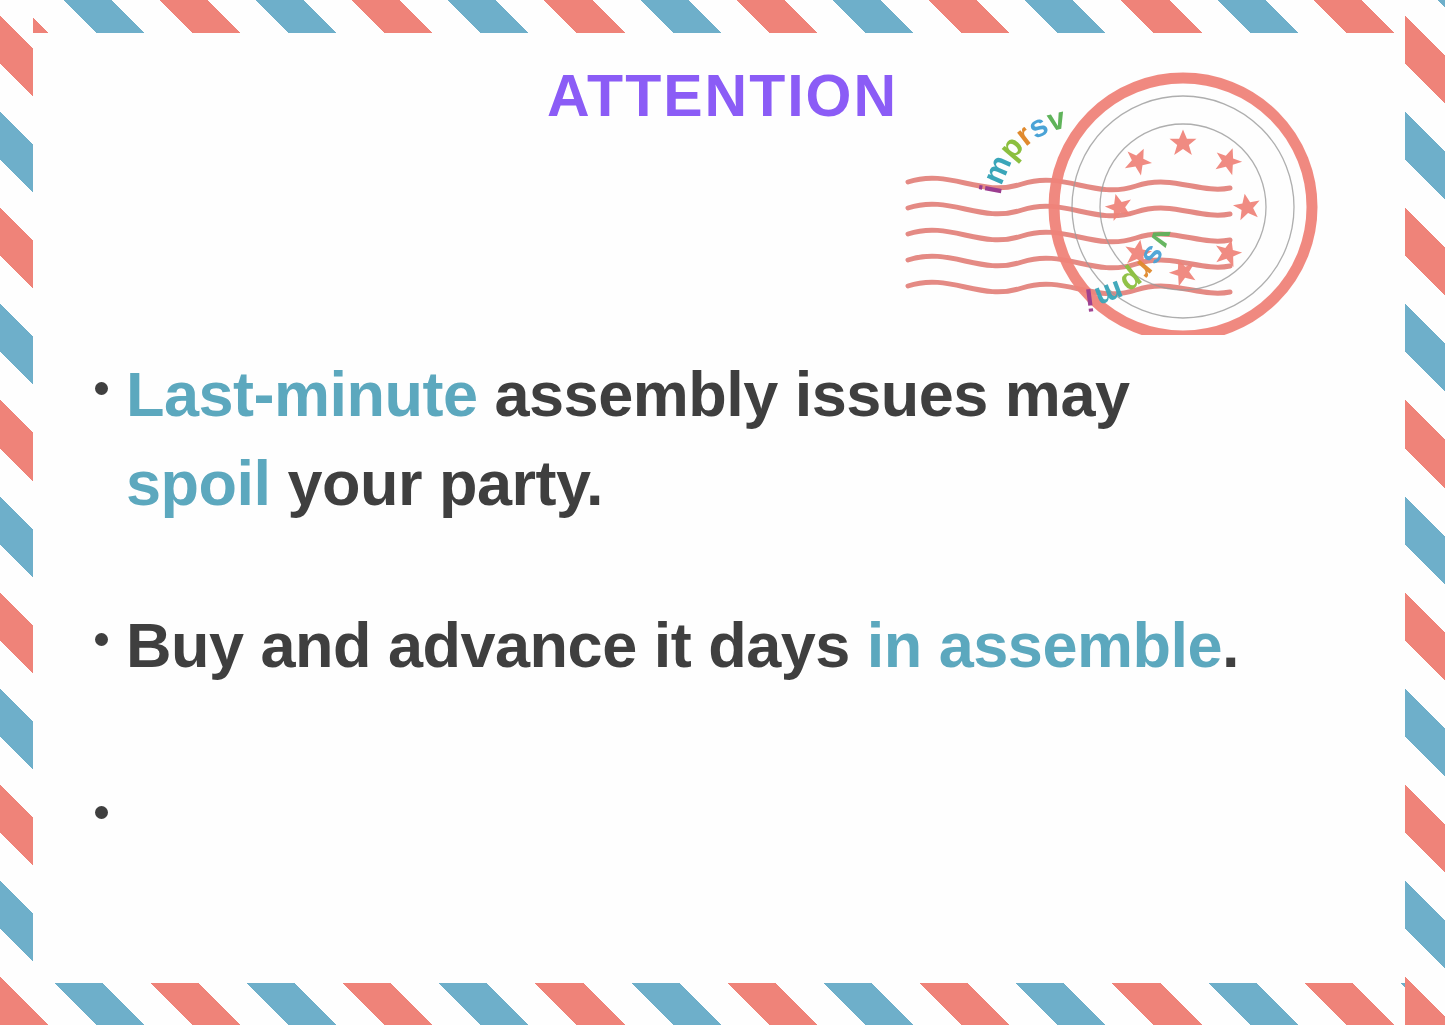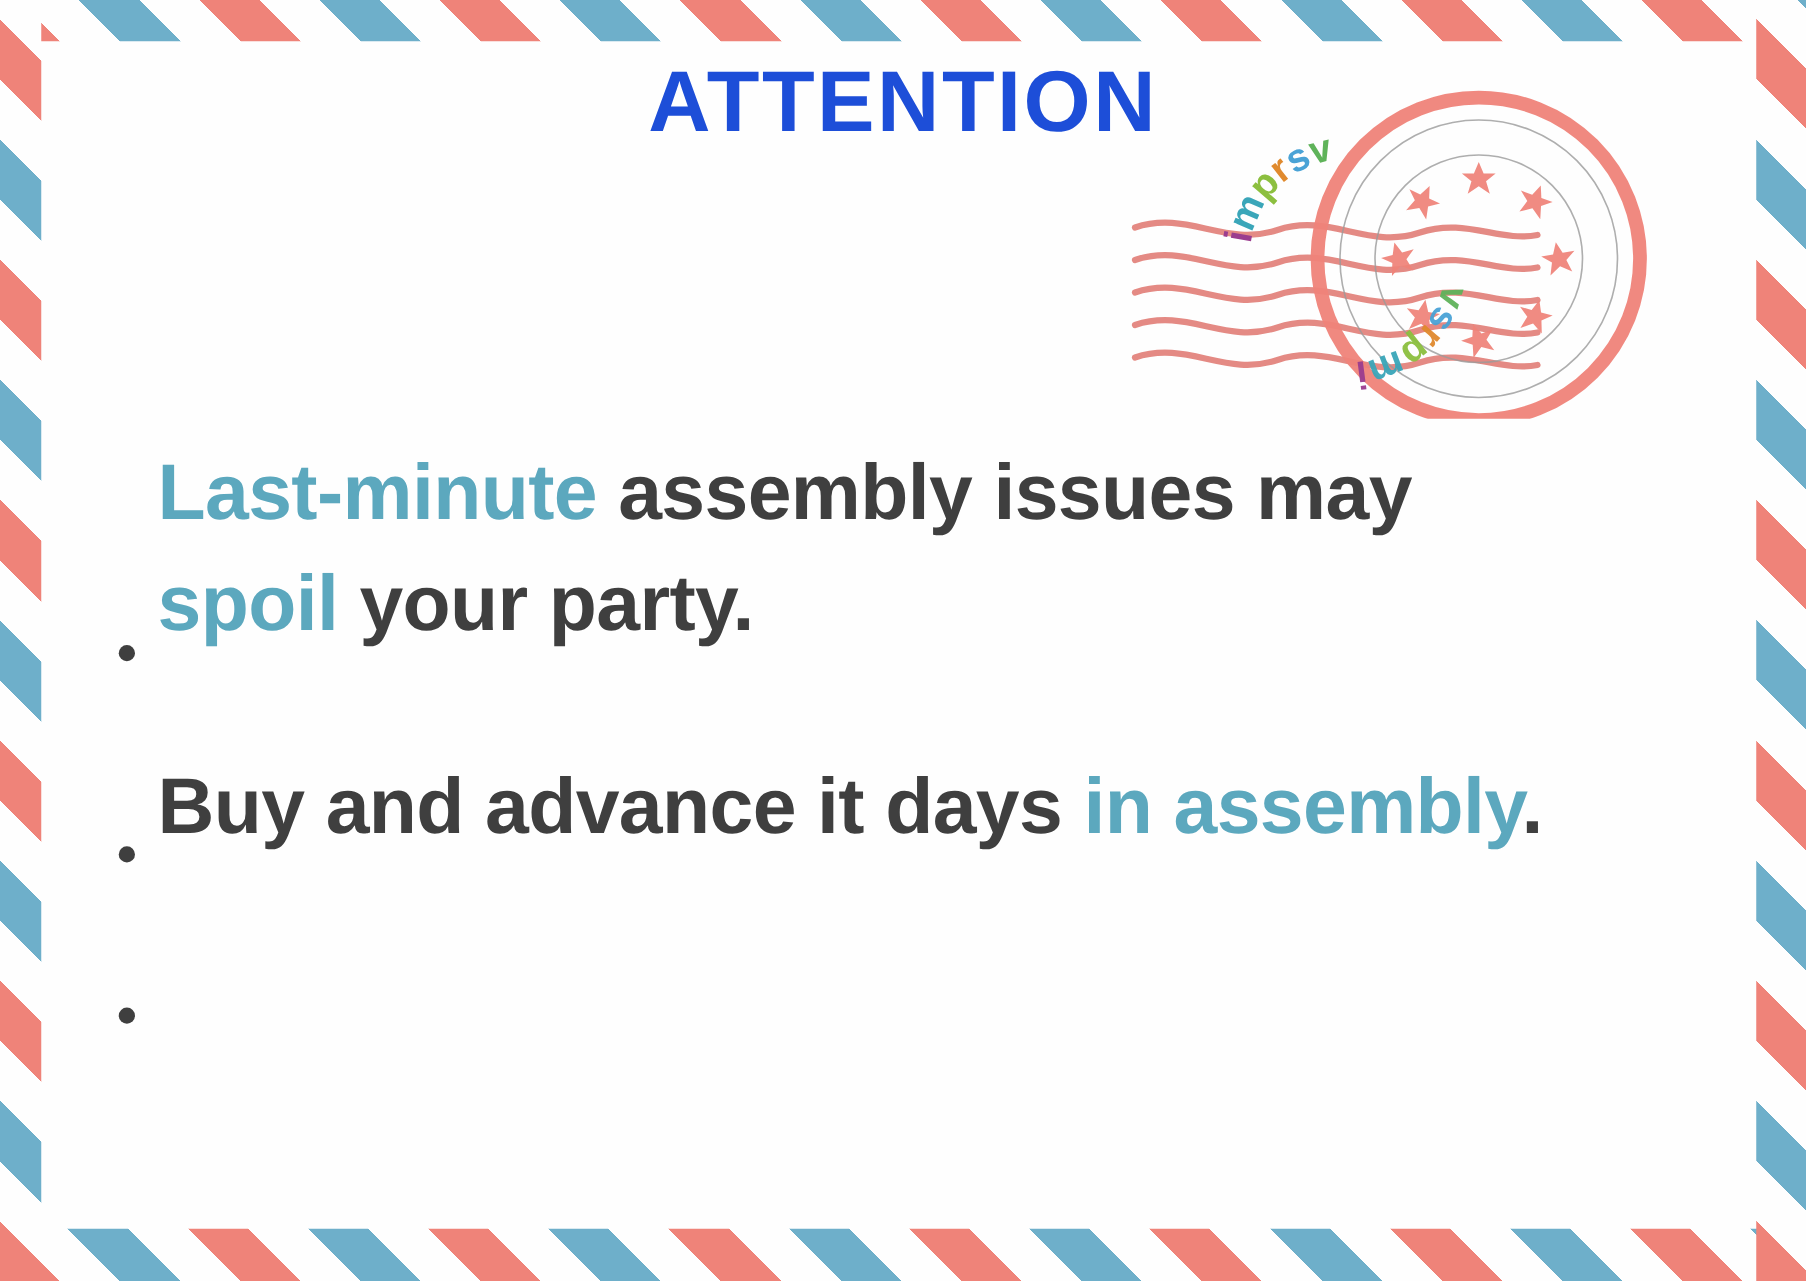--- a/index.html
+++ b/index.html
@@ -58,28 +58,28 @@
 
   
   .content {
     position: absolute;
     inset: 0;
     z-index: 6;
   }
 
   .page-title {
     position: absolute;
-    top: 42px;
+    top: 62px;
     left: 0;
     width: 100%;
     text-align: center;
-    font-size: 69px;
+    font-size: 59px;
     font-weight: bold;
     letter-spacing: 2px;
-    color: #1d4ed8;
+    color: #8b5cf6;
     font-family: "Liberation Sans", sans-serif;
   }
 
   
   .postmark {
     position: absolute;
     top: 60px;
     left: 900px;
     width: 470px;
     height: 275px;
@@ -88,21 +88,21 @@
 
   
   .bullet-list {
     position: absolute;
     top: 350px;
     left: 95px;
     right: 55px;
   }
   .bullet-item {
     display: flex;
-    align-items: flex-end;
+    align-items: flex-start;
     margin-bottom: 72px;
   }
   .bullet-dot {
     flex: 0 0 auto;
     width: 13px;
     height: 13px;
     border-radius: 50%;
     background: #3f3f3f;
     margin-top: 32px;
     margin-right: 18px;
@@ -206,21 +206,21 @@
       <div class="bullet-item item-1">
         <span class="bullet-dot"></span>
         <div class="bullet-text">
           <span class="hl">Last-minute </span><span>assembly issues may </span><span class="hl">spoil</span><span> your party.</span>
         </div>
       </div>
 
       <div class="bullet-item item-2">
         <span class="bullet-dot"></span>
         <div class="bullet-text">
-          <span>Buy and advance it days </span><span class="hl">in assembly</span><span>.</span>
+          <span>Buy and advance it days </span><span class="hl">in assemble</span><span>.</span>
         </div>
       </div>
 
       <div class="bullet-item item-3">
         <span class="bullet-dot"></span>
       </div>
 
     </div>
   </div>
 </div>

